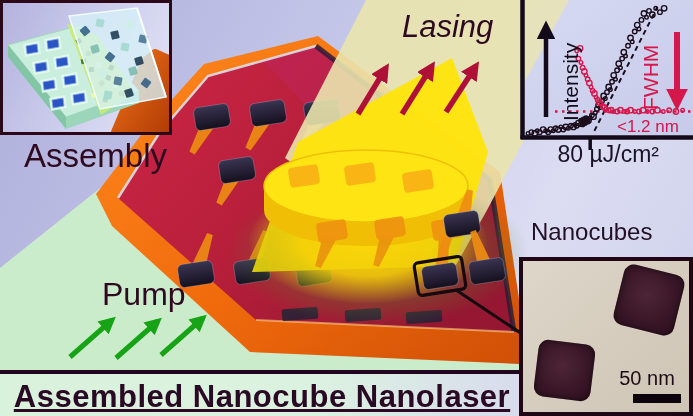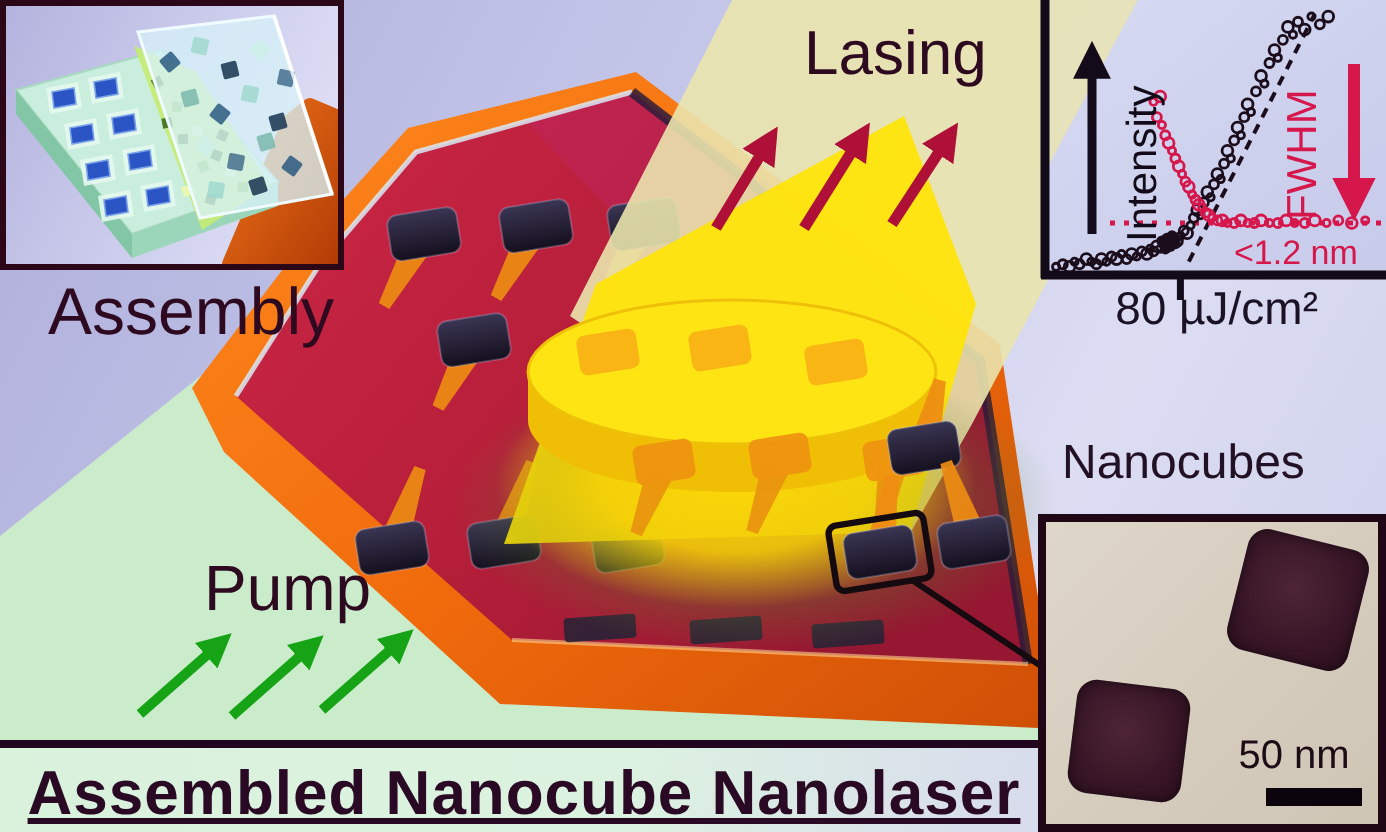--- a/index.html
+++ b/index.html
@@ -5,21 +5,21 @@
   html,body{margin:0;padding:0;background:#222;}
   #stage{
     position:relative;width:693px;height:416px;overflow:hidden;
     font-family:"Liberation Sans","DejaVu Sans",sans-serif;
     background:linear-gradient(118deg,#aeaedb 0%,#c3c5e8 38%,#dcddf3 72%,#cdd0ea 100%);
   }
   #scene{position:absolute;left:0;top:0;z-index:1;}
   .lbl{position:absolute;color:#2e0a20;line-height:1;white-space:nowrap;z-index:6;}
   #assembly-label{left:24px;top:139px;font-size:33px;}
   #pump-label{left:102px;top:278px;font-size:32px;}
-  #lasing-label{left:402px;top:11px;font-size:31px;}
+  #lasing-label{left:402px;top:11px;font-size:31px;font-style:italic;}
   #nanocubes-label{left:531px;top:220px;font-size:24px;width:162px;color:#221024;}
   
   #assembly-inset{
     position:absolute;left:0;top:0;width:172px;height:135px;z-index:5;
     border:3px solid #2c0718;box-sizing:border-box;overflow:hidden;
     background:linear-gradient(115deg,#b3b3de 0%,#cfd0ee 55%,#e4e4f6 100%);
   }
   
   #plot-inset{position:absolute;left:519px;top:0;width:174px;height:178px;z-index:5;}
   #plot-bg{position:absolute;left:4px;top:0;width:170px;height:137px;

